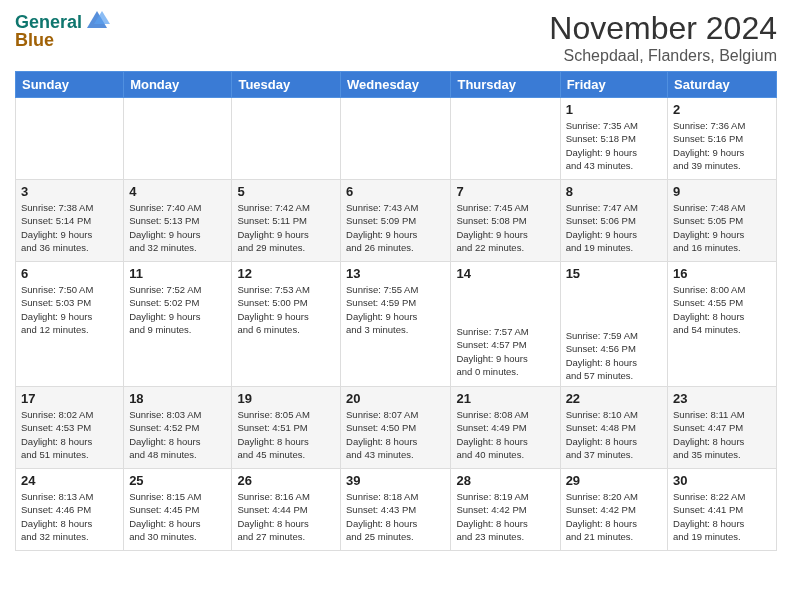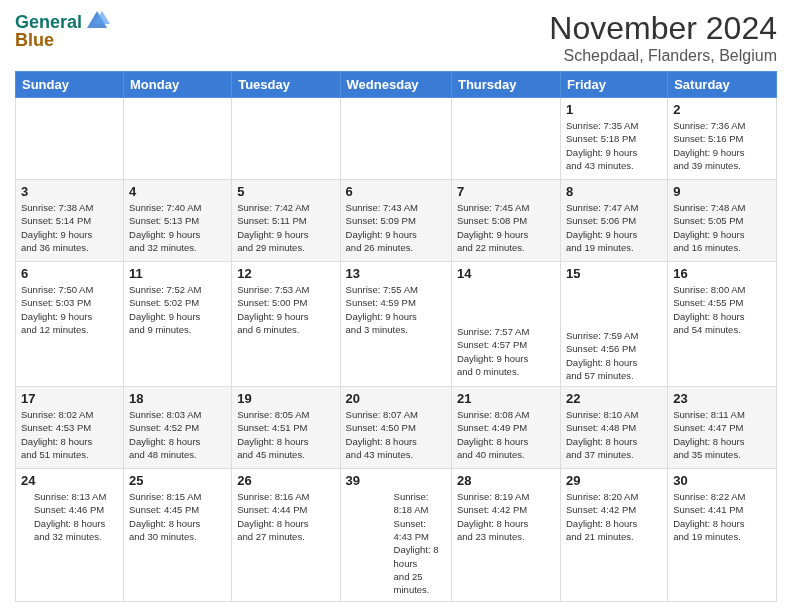--- a/index.html
+++ b/index.html
@@ -251,42 +251,42 @@
             <div class="day-num">23</div>
             <div class="day-info" style="white-space: pre-line;">Sunrise: 8:11 AM
 Sunset: 4:47 PM
 Daylight: 8 hours
 and 35 minutes.</div>
           </td>
         </tr>
         <tr>
           <td>
             <div class="day-num">24</div>
-            <div class="day-info" style="white-space: pre-line; margin-left: 13px;">Sunrise: 8:13 AM
+            <div class="day-info" style="white-space: pre-line;">Sunrise: 8:13 AM
 Sunset: 4:46 PM
 Daylight: 8 hours
 and 32 minutes.</div>
           </td>
           <td>
             <div class="day-num">25</div>
             <div class="day-info" style="white-space: pre-line;">Sunrise: 8:15 AM
 Sunset: 4:45 PM
 Daylight: 8 hours
 and 30 minutes.</div>
           </td>
           <td>
             <div class="day-num">26</div>
             <div class="day-info" style="white-space: pre-line;">Sunrise: 8:16 AM
 Sunset: 4:44 PM
 Daylight: 8 hours
 and 27 minutes.</div>
           </td>
           <td>
             <div class="day-num">39</div>
-            <div class="day-info" style="white-space: pre-line; margin-left: 48px;">Sunrise: 8:18 AM
+            <div class="day-info" style="white-space: pre-line;">Sunrise: 8:18 AM
 Sunset: 4:43 PM
 Daylight: 8 hours
 and 25 minutes.</div>
           </td>
           <td>
             <div class="day-num">28</div>
             <div class="day-info" style="white-space: pre-line;">Sunrise: 8:19 AM
 Sunset: 4:42 PM
 Daylight: 8 hours
 and 23 minutes.</div>

